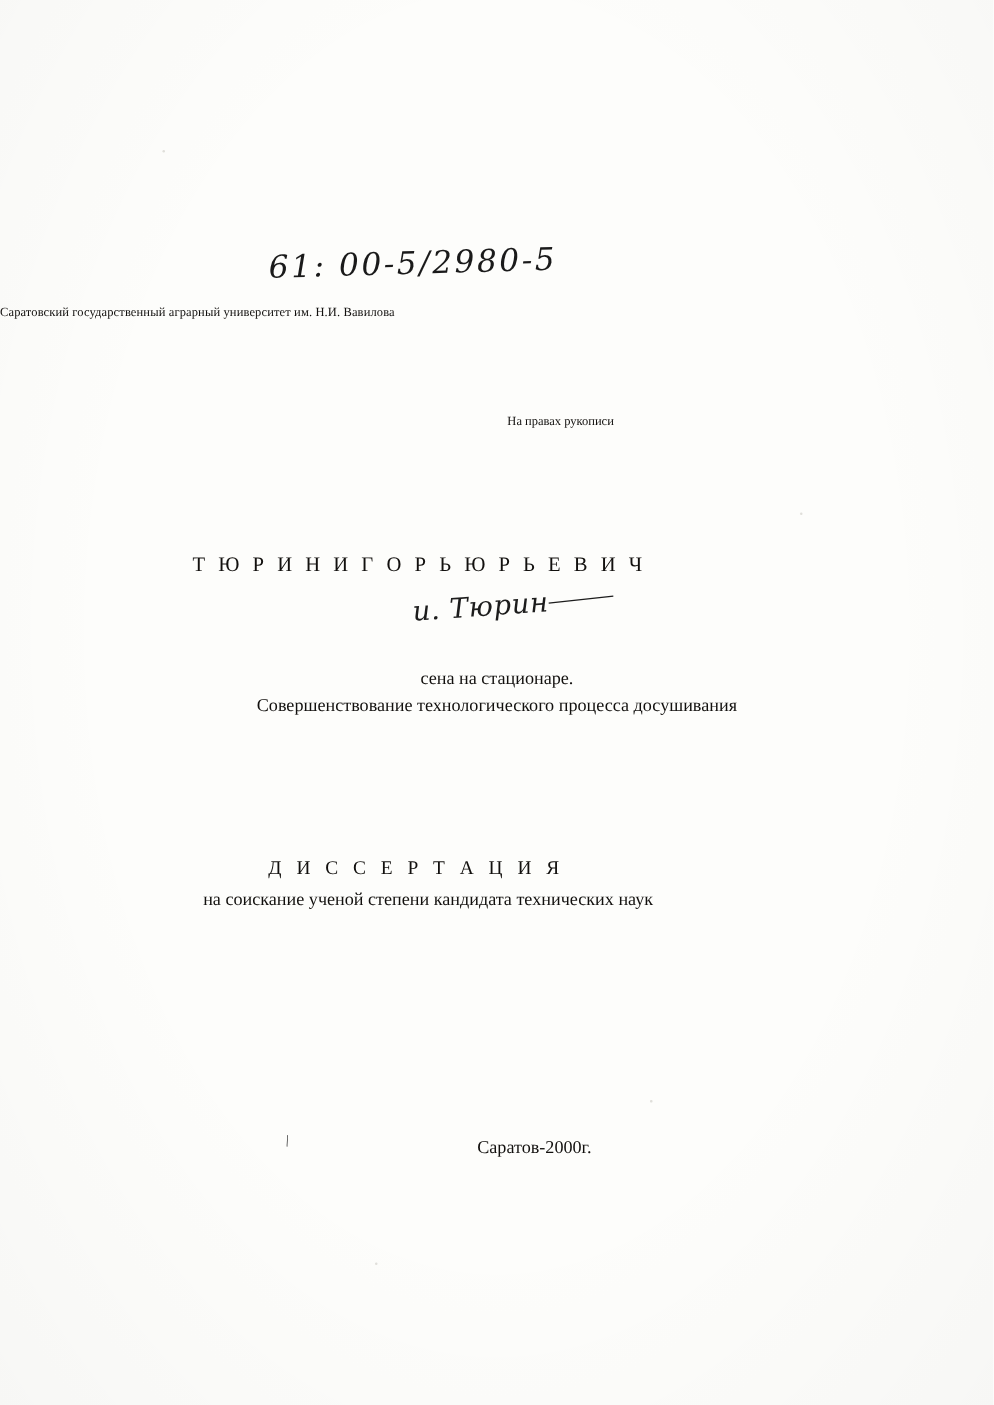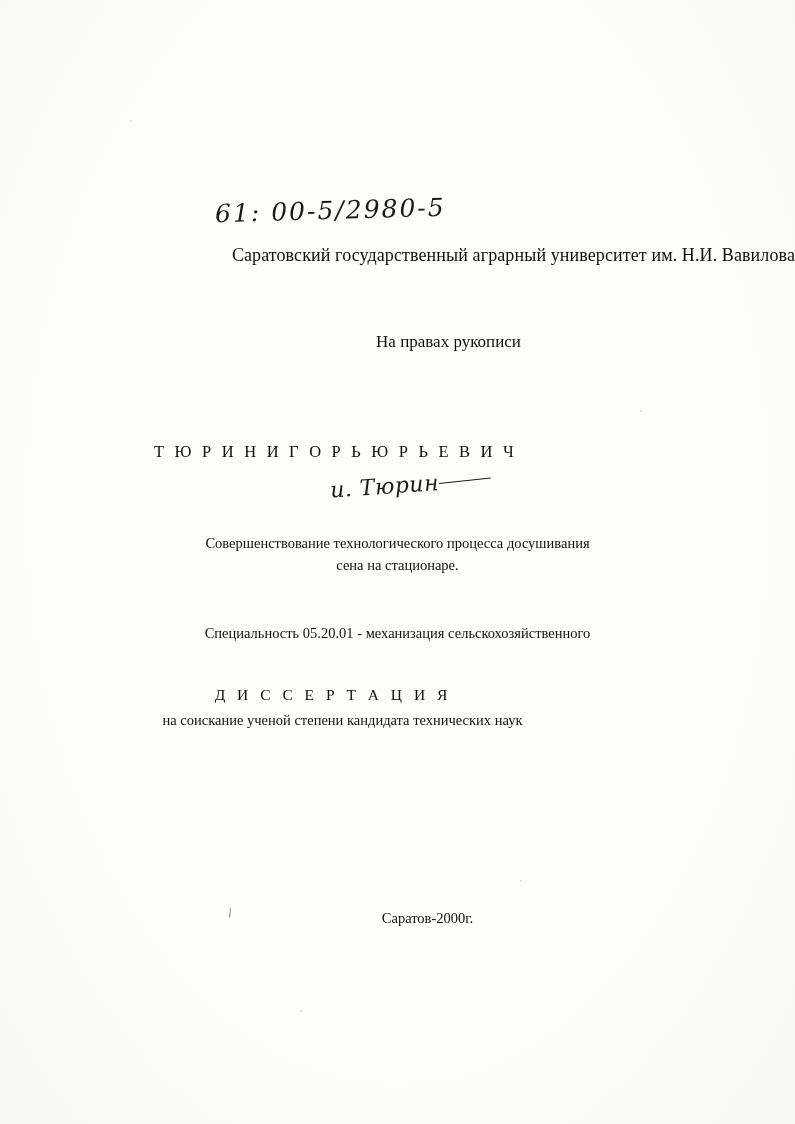--- a/index.html
+++ b/index.html
@@ -42,32 +42,32 @@
     letter-spacing: 2px;
     color: #1a1a1a;
     transform: rotate(-1.6deg);
     white-space: nowrap;
   }
   .university {
     position: absolute;
     left: 0;
     top: 245px;
     width: 795px;
-    text-align: right;
-    font-size: 18px;
+    text-align: left;
+    font-size: 10px;
     letter-spacing: 0.1px;
     font-family: Liberation Serif, serif;
   }
   .rights {
     position: absolute;
     left: 0;
     top: 332px;
     width: 795px;
     text-align: center;
-    font-size: 17px;
+    font-size: 10px;
     padding-left: 102px;
     box-sizing: border-box;
   }
   .author {
     position: absolute;
     left: 0;
     top: 442px;
     width: 671px;
     text-align: center;
     font-size: 16.5px;
@@ -174,26 +174,25 @@
 
     <div class="rights">На правах рукописи</div>
 
     <div class="author">Т Ю Р И Н   И Г О Р Ь   Ю Р Ь Е В И Ч</div>
 
     <div class="signature">
       <span>и. Тюрин</span><span class="flourish"></span>
     </div>
 
     <div class="title">
+      <div>сена на стационаре.</div>
       <div>Совершенствование технологического процесса досушивания</div>
-      <div>сена на стационаре.</div>
     </div>
 
     <div class="specialty">
-      <div>Специальность 05.20.01 - механизация сельскохозяйственного</div>
     </div>
 
     <div class="dissertation-word">Д И С С Е Р Т А Ц И Я</div>
 
     <div class="degree">на соискание ученой степени кандидата технических наук</div>
 
 
     <div class="stray-mark">\</div>
 
     <div class="city-year">Саратов-2000г.</div>

